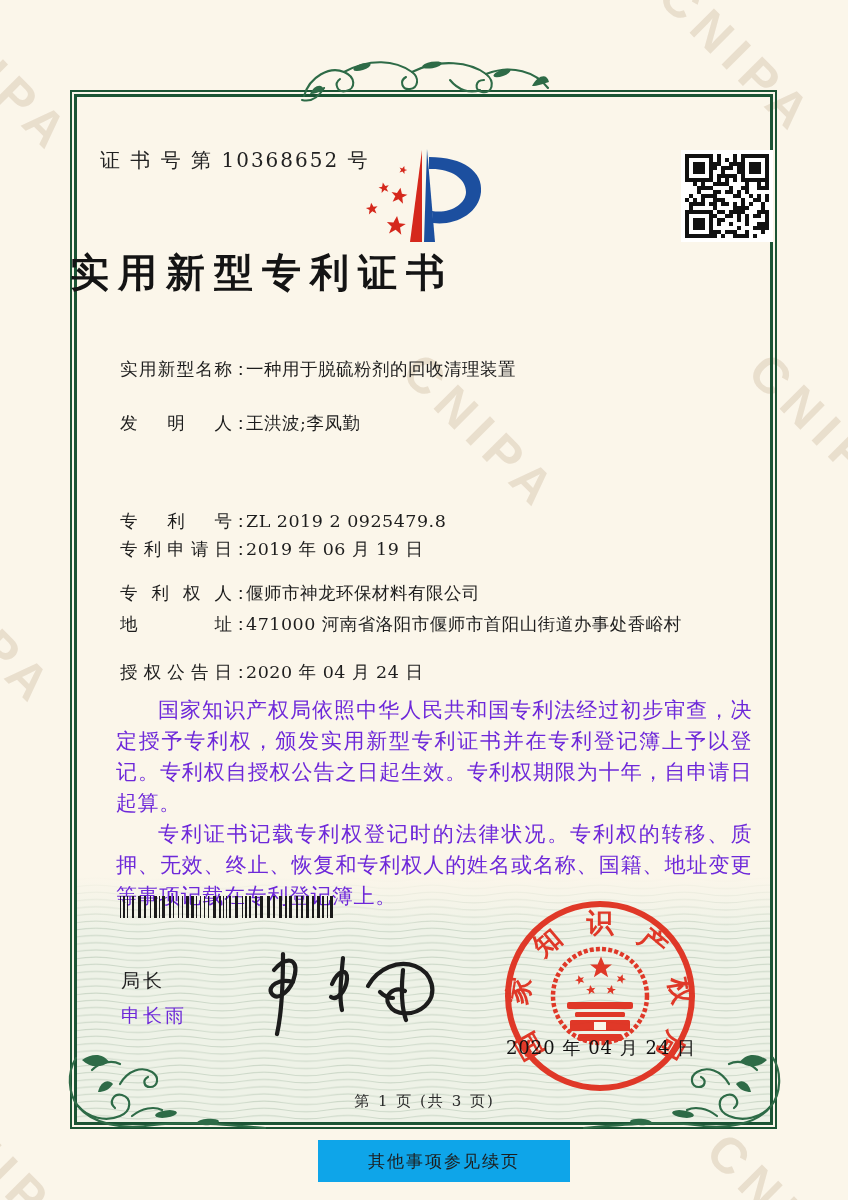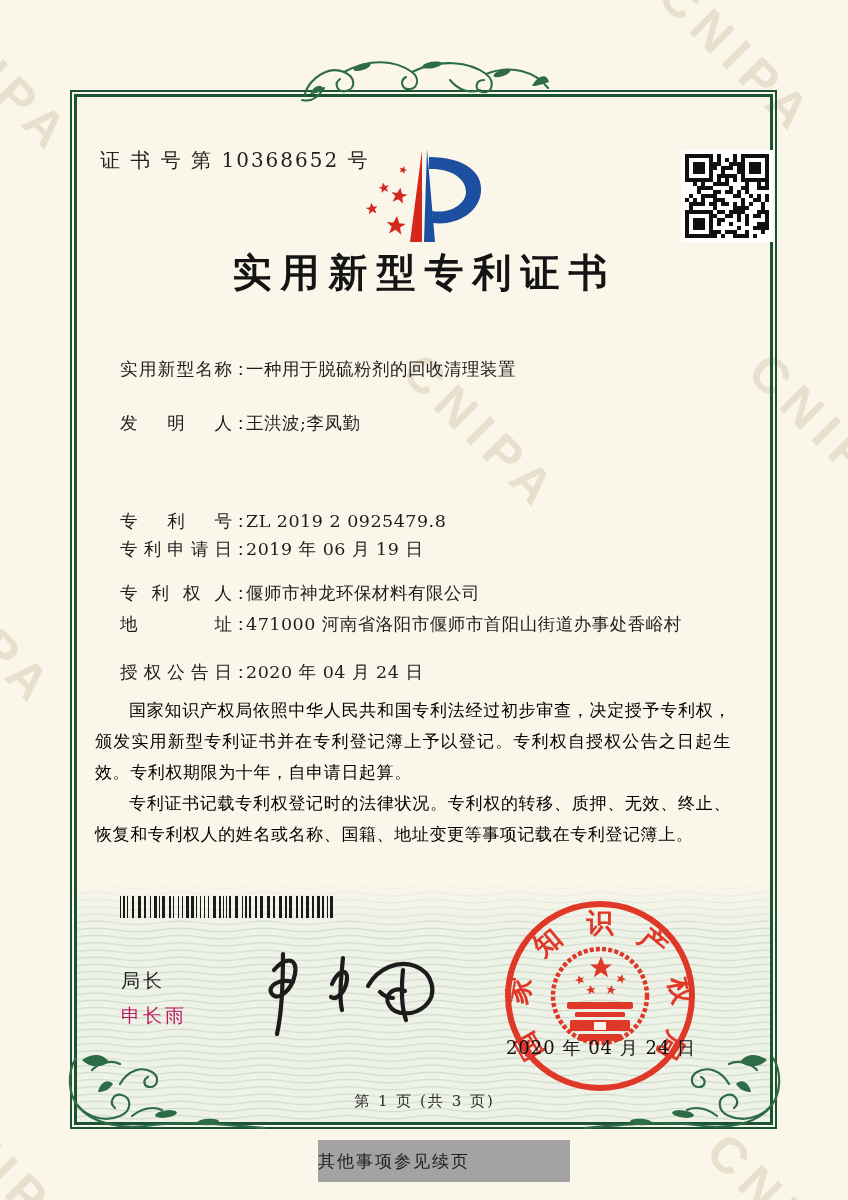--- a/index.html
+++ b/index.html
@@ -23,49 +23,49 @@
 
   .orn{position:absolute;z-index:4;}
   .orn-top{left:300px;top:56px;}
   .orn-bl{left:62px;top:1052px;}
   .orn-br{left:582px;top:1052px;transform:scaleX(-1);}
 
   .cert-no{position:absolute;left:100px;top:147px;font-size:20px;letter-spacing:2px;color:#222;z-index:5;}
   .logo{position:absolute;left:342px;top:140px;z-index:5;}
   .qr{position:absolute;left:681px;top:150px;z-index:5;background:#fff;padding:4px;}
 
-  .title{position:absolute;left:70px;top:246px;width:709px;text-align:center;
+  .title{position:absolute;left:70px;top:246px;width:709px;text-align:left;
          font-size:39px;font-weight:bold;letter-spacing:9px;color:#141414;z-index:5;}
 
   .row{position:absolute;left:120px;width:648px;font-size:17.5px;color:#1d1d1d;z-index:5;white-space:nowrap;}
   .flabel{display:inline-block;width:112px;text-align:justify;text-align-last:justify;vertical-align:top;}
   .fcolon{display:inline-block;width:14px;}
   .fvalue{letter-spacing:0.5px;}
   .row .cell2{position:absolute;left:335px;top:0;}
   .cell2 .flabel{width:104px;}
 
-  .paras{position:absolute;left:95px;top:695px;width:636px;z-index:5;
-         font-size:17px;line-height:31px;color:#000000;text-align:justify;}
+  .paras{position:absolute;left:116px;top:695px;width:636px;z-index:5;
+         font-size:21px;line-height:31px;color:#6d28d9;text-align:justify;}
   .paras p{margin:0;text-indent:2em;letter-spacing:0.6px;}
 
   .barcode{position:absolute;left:120px;top:896px;z-index:5;}
 
   .director-title{position:absolute;left:121px;top:968px;font-size:19px;color:#1d1d1d;z-index:5;letter-spacing:3px;text-align:right;}
-  .director-name{position:absolute;left:121px;top:1003px;font-size:19px;color:#be185d;z-index:5;letter-spacing:3px;}
+  .director-name{position:absolute;left:121px;top:1003px;font-size:19px;color:#6d28d9;z-index:5;letter-spacing:3px;}
   .signature{position:absolute;left:252px;top:948px;z-index:6;}
 
   .seal{position:absolute;left:502px;top:898px;z-index:6;opacity:0.93;}
   .seal-date{position:absolute;left:505px;top:1036px;width:192px;text-align:center;
              font-size:18px;color:#111;z-index:7;letter-spacing:1px;}
 
   .page-footer{position:absolute;left:70px;top:1092px;width:709px;text-align:center;
                font-size:15px;color:#2b2b2b;z-index:5;letter-spacing:2px;}
 
   .note-box{position:absolute;left:318px;top:1140px;width:252px;height:42px;line-height:42px;
-            background:#a3a3a3;font-size:17px;color:#1d1d1d;z-index:5;letter-spacing:2px;}
+            text-align:center;background:#0ea5e9;font-size:17px;color:#1d1d1d;z-index:5;letter-spacing:2px;}
 </style>
 </head>
 <body>
 
 <div class="page">
 
   <div class="wm" style="left:-55px;top:-15px;">CNIPA</div>
   <div class="wm" style="left:688px;top:-34px;">CNIPA</div>
   <div class="wm" style="left:432px;top:342px;">CNIPA</div>
   <div class="wm" style="left:778px;top:342px;">CNIPA</div>

